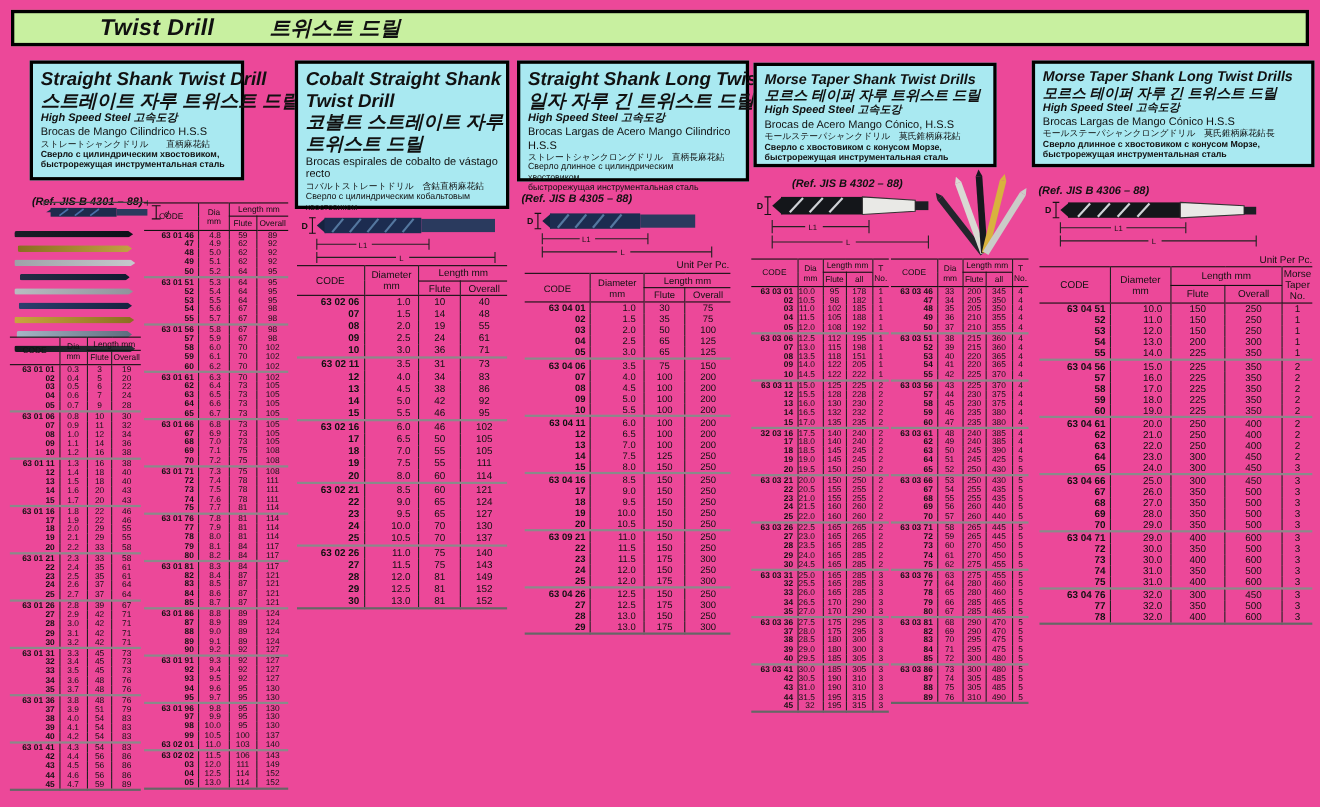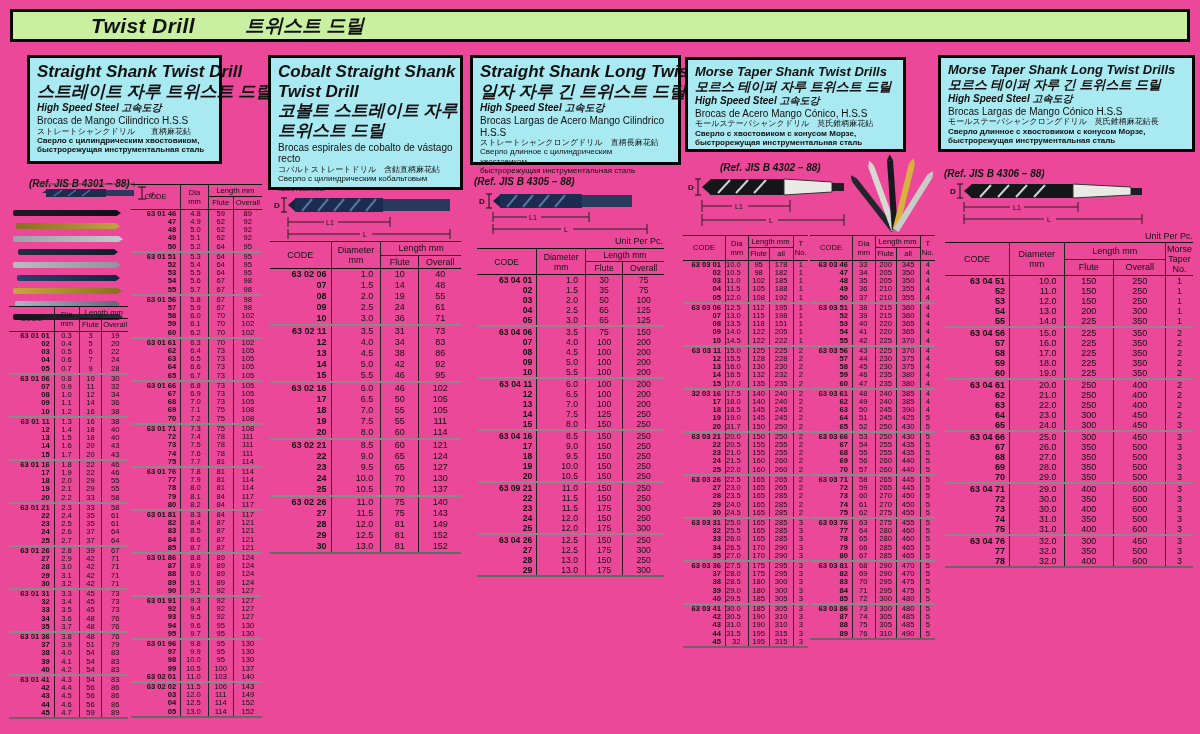--- a/index.html
+++ b/index.html
@@ -1430,21 +1430,21 @@
           </tr>
           <tr>
             <td class="code">19</td>
             <td class="v dia">19.0</td>
             <td class="v">145</td>
             <td class="v">245</td>
             <td class="v">2</td>
           </tr>
           <tr>
             <td class="code">20</td>
-            <td class="v dia">31.7</td>
+            <td class="v dia">19.5</td>
             <td class="v">150</td>
             <td class="v">250</td>
             <td class="v">2</td>
           </tr>
           <tr class="gs">
             <td class="code">63 03 21</td>
             <td class="v dia">20.0</td>
             <td class="v">150</td>
             <td class="v">250</td>
             <td class="v">2</td>

